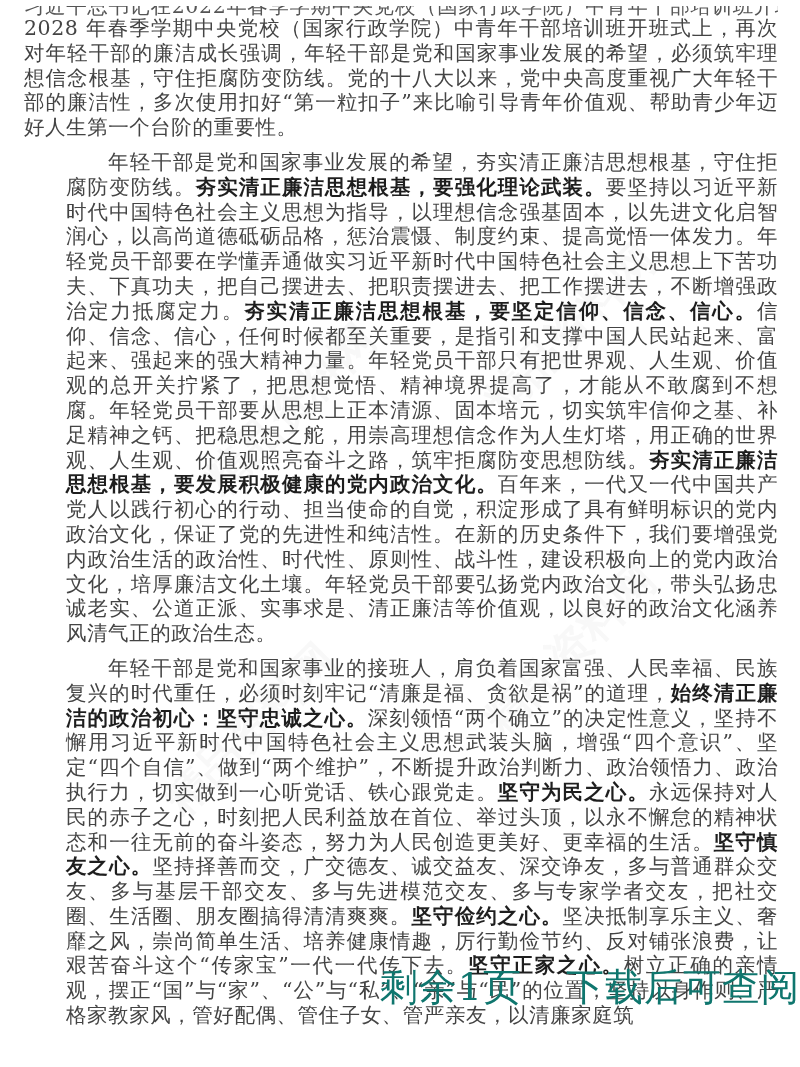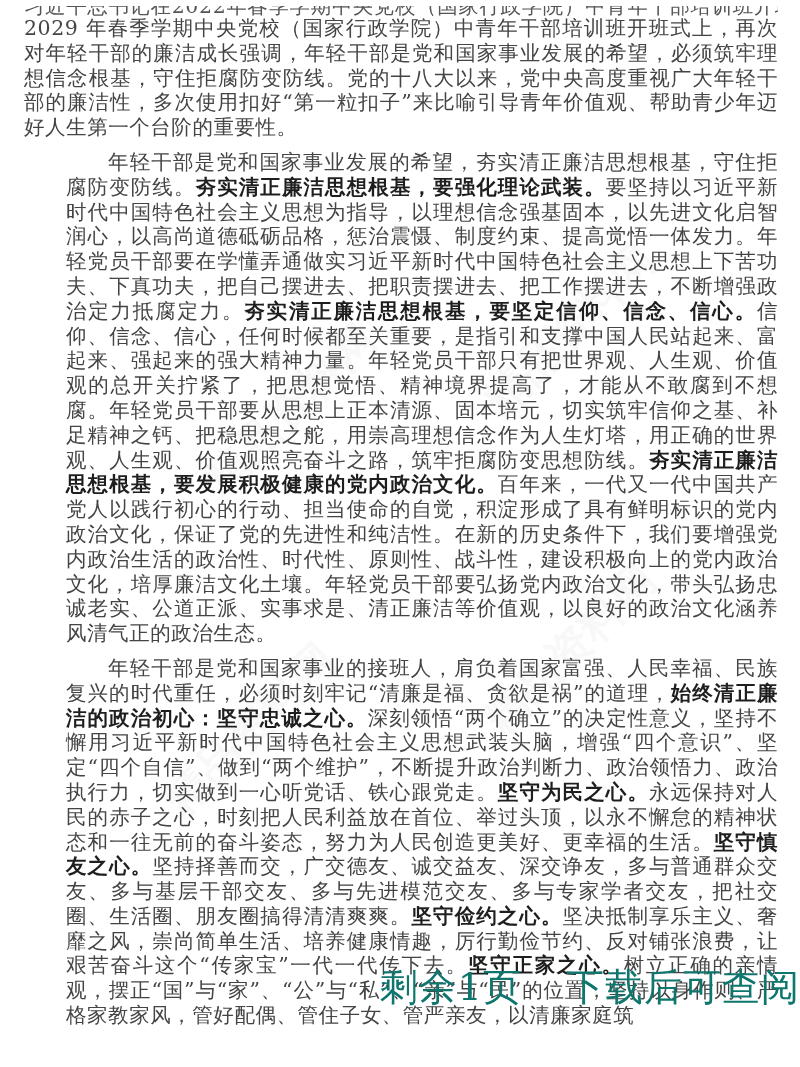--- a/index.html
+++ b/index.html
@@ -28,21 +28,21 @@
 <div class="watermark" style="left:180px; top:380px;">精品资料网</div>
 <div class="watermark" style="left:460px; top:300px;">精品资料网</div>
 <div class="watermark" style="left:140px; top:700px;">精品资料网</div>
 <div class="watermark" style="left:460px; top:620px;">精品资料网</div>
 
 <div class="page">
   <div class="top-fragment">
     <span>习近平总书记在2022年春季学期中央党校（国家行政学院）中青年干部培训班开班式上发表重要讲话</span>
   </div>
   <div id="body-text">
-      <p><span class="seg">2029 年春季学期中央党校（国家行政学院）中青年干部培训班开班式上，再次对年轻干部的廉洁成长强调，年轻干部是党和国家事业发展的希望，必须筑牢理想信念根基，守住拒腐防变防线。党的十八大以来，党中央高度重视广大年轻干部的廉洁性，多次使用扣好“第一粒扣子”来比喻引导青年价值观、帮助青少年迈好人生第一个台阶的重要性。</span></p>
+      <p><span class="seg">2028 年春季学期中央党校（国家行政学院）中青年干部培训班开班式上，再次对年轻干部的廉洁成长强调，年轻干部是党和国家事业发展的希望，必须筑牢理想信念根基，守住拒腐防变防线。党的十八大以来，党中央高度重视广大年轻干部的廉洁性，多次使用扣好“第一粒扣子”来比喻引导青年价值观、帮助青少年迈好人生第一个台阶的重要性。</span></p>
       <p class="indent"><span class="seg">年轻干部是党和国家事业发展的希望，夯实清正廉洁思想根基，守住拒腐防变防线。</span><b>夯实清正廉洁思想根基，要强化理论武装。</b><span class="seg">要坚持以习近平新时代中国特色社会主义思想为指导，以理想信念强基固本，以先进文化启智润心，以高尚道德砥砺品格，惩治震慑、制度约束、提高觉悟一体发力。年轻党员干部要在学懂弄通做实习近平新时代中国特色社会主义思想上下苦功夫、下真功夫，把自己摆进去、把职责摆进去、把工作摆进去，不断增强政治定力抵腐定力。</span><b>夯实清正廉洁思想根基，要坚定信仰、信念、信心。</b><span class="seg">信仰、信念、信心，任何时候都至关重要，是指引和支撑中国人民站起来、富起来、强起来的强大精神力量。年轻党员干部只有把世界观、人生观、价值观的总开关拧紧了，把思想觉悟、精神境界提高了，才能从不敢腐到不想腐。年轻党员干部要从思想上正本清源、固本培元，切实筑牢信仰之基、补足精神之钙、把稳思想之舵，用崇高理想信念作为人生灯塔，用正确的世界观、人生观、价值观照亮奋斗之路，筑牢拒腐防变思想防线。</span><b>夯实清正廉洁思想根基，要发展积极健康的党内政治文化。</b><span class="seg">百年来，一代又一代中国共产党人以践行初心的行动、担当使命的自觉，积淀形成了具有鲜明标识的党内政治文化，保证了党的先进性和纯洁性。在新的历史条件下，我们要增强党内政治生活的政治性、时代性、原则性、战斗性，建设积极向上的党内政治文化，培厚廉洁文化土壤。年轻党员干部要弘扬党内政治文化，带头弘扬忠诚老实、公道正派、实事求是、清正廉洁等价值观，以良好的政治文化涵养风清气正的政治生态。</span></p>
       <p class="indent"><span class="seg">年轻干部是党和国家事业的接班人，肩负着国家富强、人民幸福、民族复兴的时代重任，必须时刻牢记“清廉是福、贪欲是祸”的道理，</span><b>始终清正廉洁的政治初心：坚守忠诚之心。</b><span class="seg">深刻领悟“两个确立”的决定性意义，坚持不懈用习近平新时代中国特色社会主义思想武装头脑，增强“四个意识”、坚定“四个自信”、做到“两个维护”，不断提升政治判断力、政治领悟力、政治执行力，切实做到一心听党话、铁心跟党走。</span><b>坚守为民之心。</b><span class="seg">永远保持对人民的赤子之心，时刻把人民利益放在首位、举过头顶，以永不懈怠的精神状态和一往无前的奋斗姿态，努力为人民创造更美好、更幸福的生活。</span><b>坚守慎友之心。</b><span class="seg">坚持择善而交，广交德友、诚交益友、深交诤友，多与普通群众交友、多与基层干部交友、多与先进模范交友、多与专家学者交友，把社交圈、生活圈、朋友圈搞得清清爽爽。</span><b>坚守俭约之心。</b><span class="seg">坚决抵制享乐主义、奢靡之风，崇尚简单生活、培养健康情趣，厉行勤俭节约、反对铺张浪费，让艰苦奋斗这个“传家宝”一代一代传下去。</span><b>坚守正家之心。</b><span class="seg">树立正确的亲情观，摆正“国”与“家”、“公”与“私”、“亲”与“民”的位置，坚持以身作则、严格家教家风，管好配偶、管住子女、管严亲友，以清廉家庭筑</span></p>
     </div>
 </div>
 
 <div class="footer-banner">
   <span>剩余1页</span><span class="gap"></span><span>下载后可查阅</span>
 </div>
 
 </body></html>

